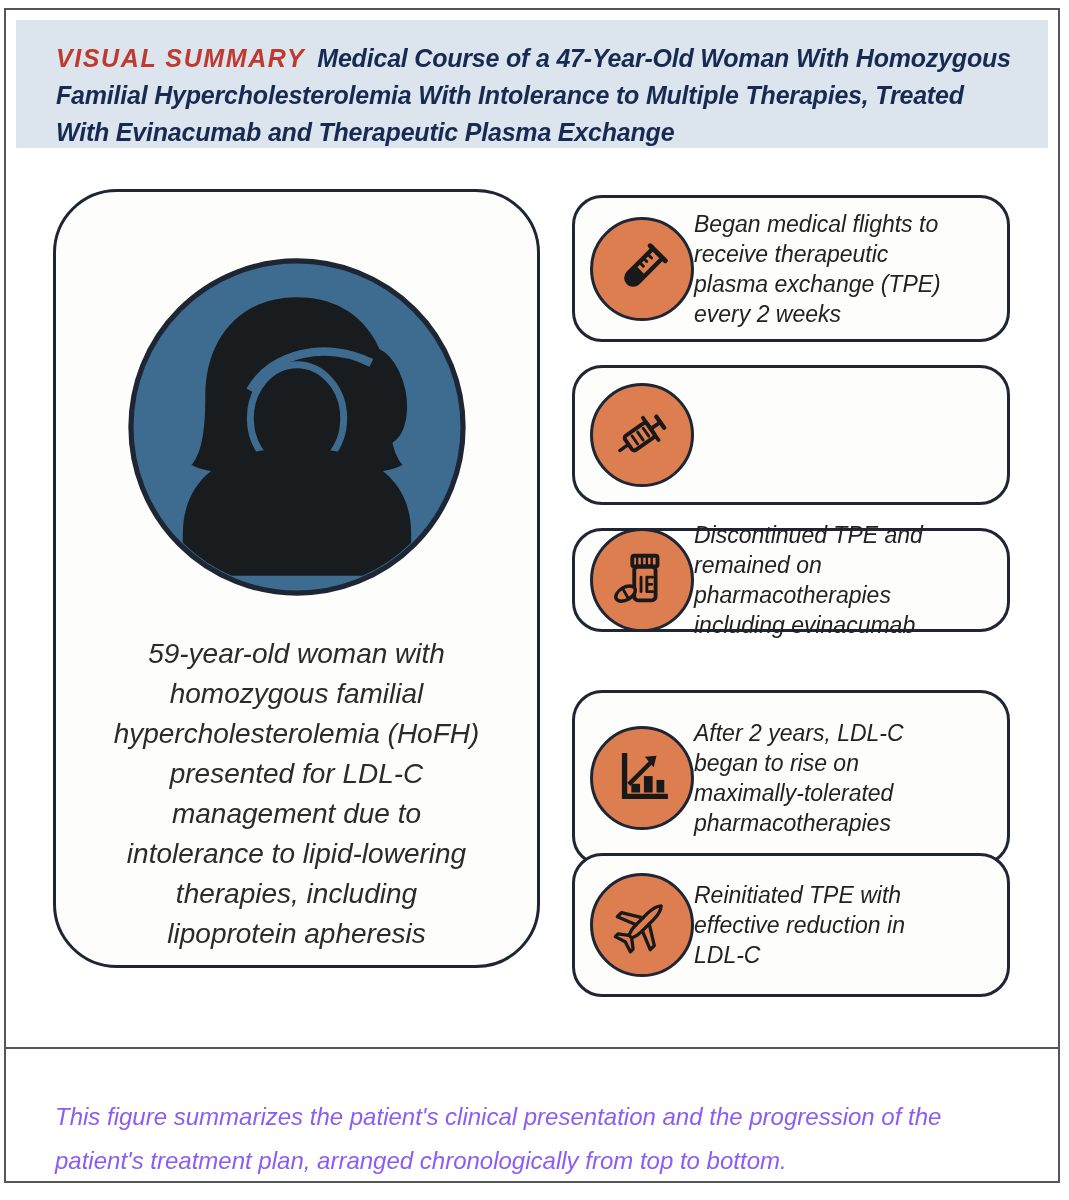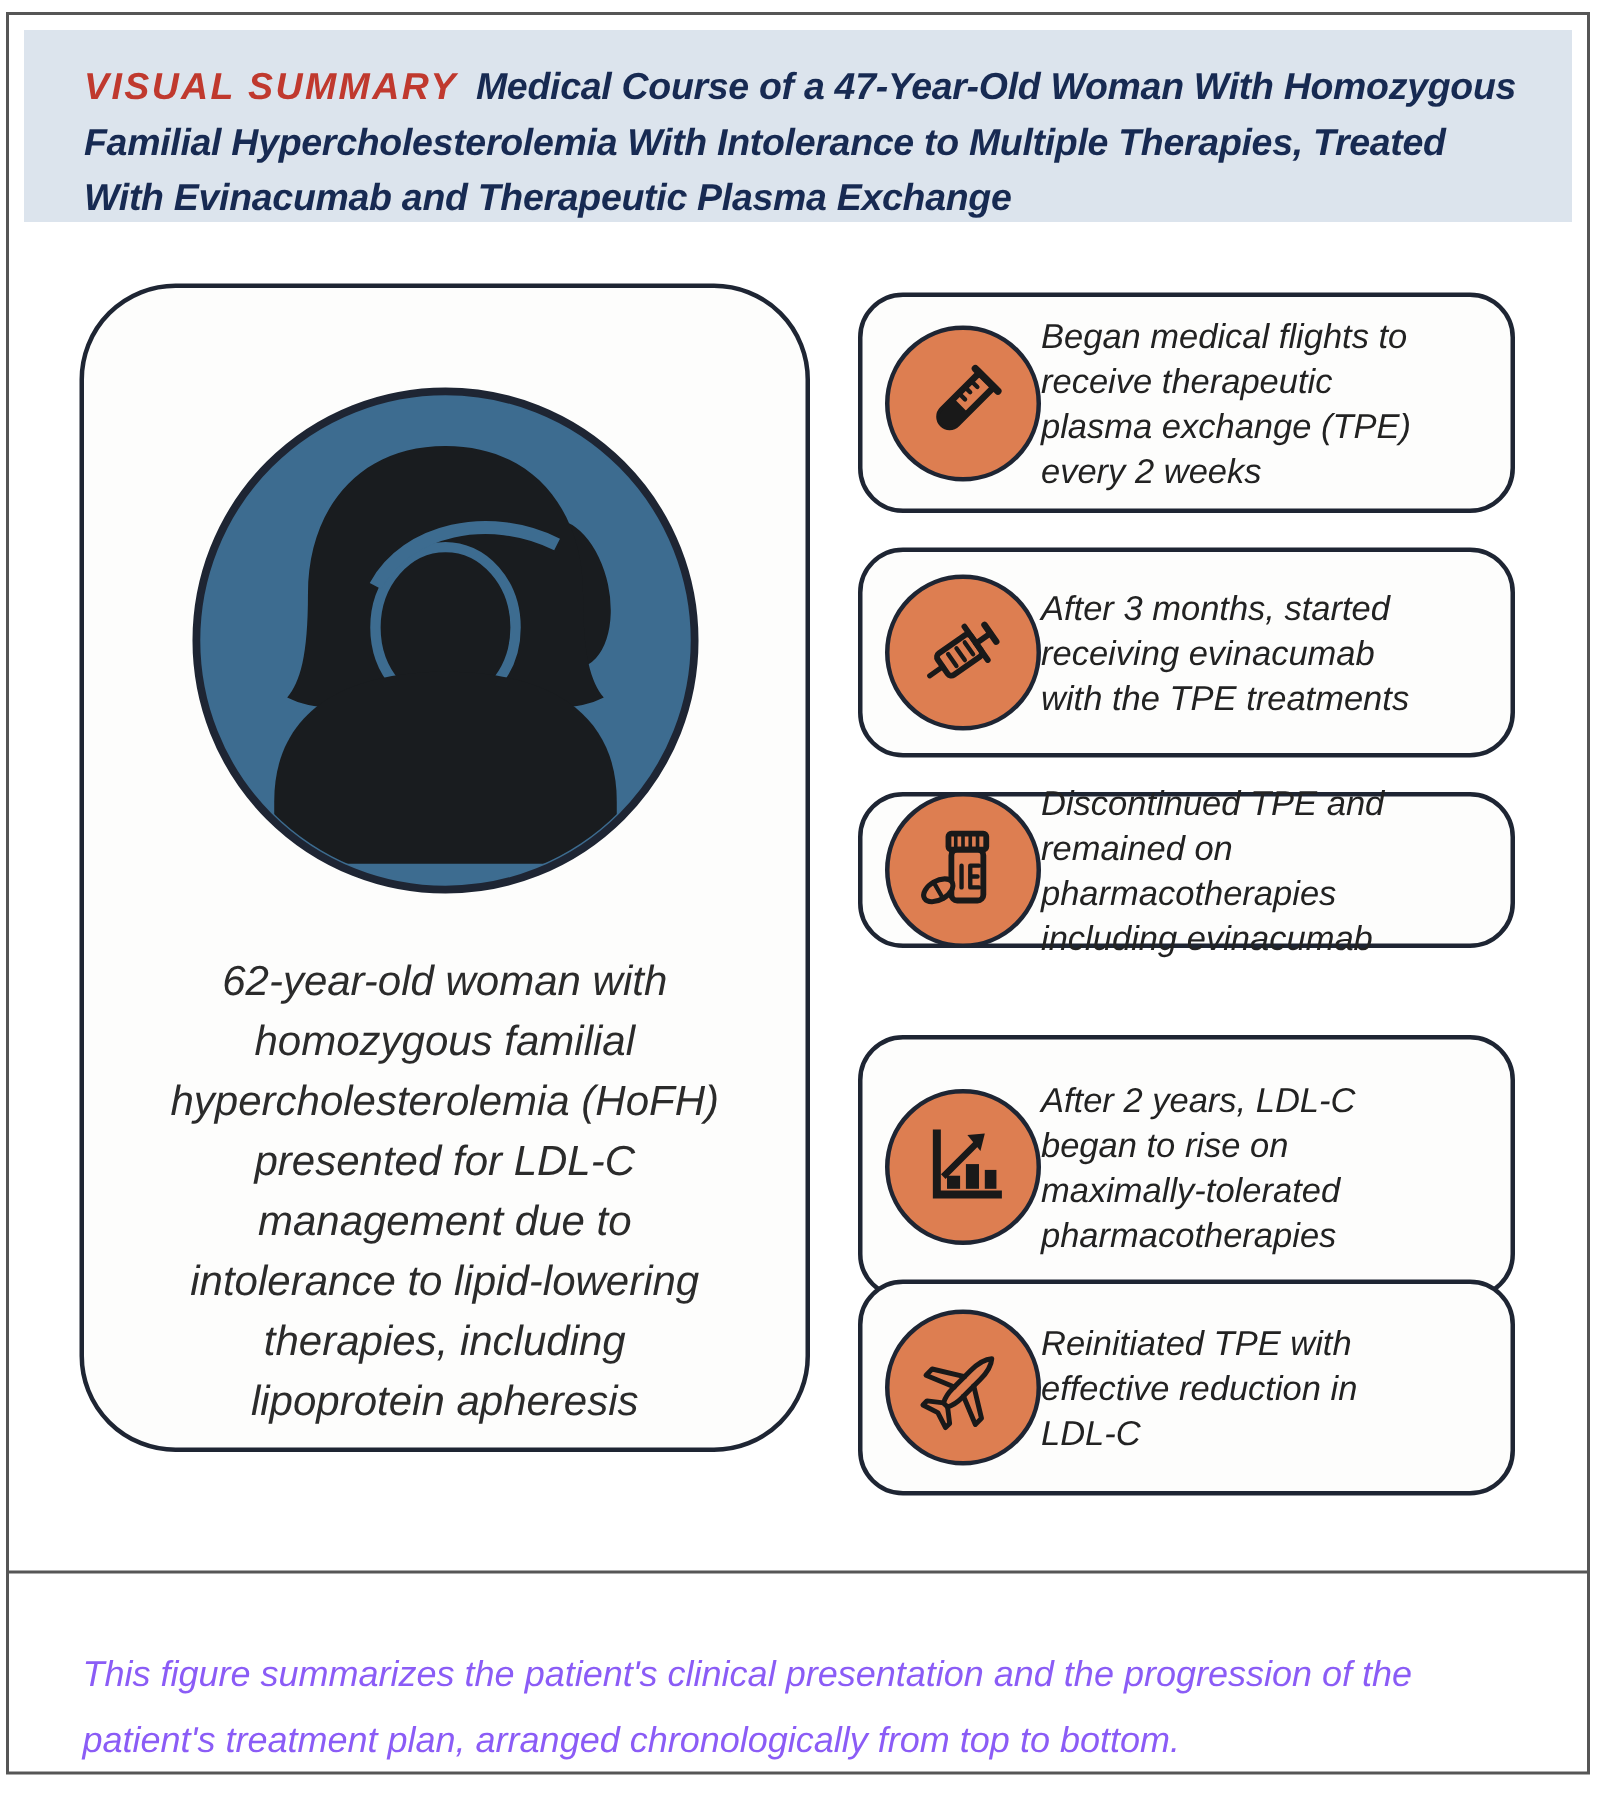--- a/index.html
+++ b/index.html
@@ -45,21 +45,21 @@
           </defs>
         <circle cx="100" cy="100" r="96" fill="#3d6c90" stroke="#1e2533" stroke-width="3"></circle>
         <g fill="#191c1f" clip-path="url(#avclip)">
           <ellipse cx="146" cy="82" rx="17" ry="29" transform="rotate(-12 146 82)"></ellipse>
           <path d="M100 25 C 66 25 47 50 47 82 C 47 106 44 116 39 122 C 53 129 72 126 80 116 L 80 94 C 80 79 87 68 100 68 C 113 68 120 79 120 94 L 120 116 C 128 126 147 129 161 122 C 156 116 153 106 153 82 C 153 50 134 25 100 25 Z"></path>
           <ellipse cx="100" cy="95" rx="27" ry="31" stroke="#3d6c90" stroke-width="4"></ellipse>
           <path d="M100 112 C 140 112 166 128 166 162 L 166 186 L 34 186 L 34 162 C 34 128 60 112 100 112 Z"></path>
         </g>
         <path d="M73 79 C 85 57 117 50 143 63" stroke="#3d6c90" stroke-width="5" fill="none"></path>
       </svg>
-      <div class="patient-text ml">62-year-old woman with
+      <div class="patient-text ml">59-year-old woman with
 homozygous familial
 hypercholesterolemia (HoFH)
 presented for LDL-C
 management due to
 intolerance to lipid-lowering
 therapies, including
 lipoprotein apheresis</div>
     </div>
 
     <div class="tl-box" style="top:185px;height:147px">
@@ -89,23 +89,20 @@
             <rect x="15" y="23" width="28" height="18" rx="3"></rect>
             <line x1="23" y1="27" x2="23" y2="37" stroke-width="3"></line>
             <line x1="30" y1="27" x2="30" y2="37" stroke-width="3"></line>
             <line x1="37" y1="27" x2="37" y2="37" stroke-width="3"></line>
             <line x1="43" y1="18" x2="43" y2="46"></line>
             <line x1="43" y1="32" x2="55" y2="32"></line>
             <line x1="55" y1="25" x2="55" y2="39" stroke-width="4.5"></line>
           </g>
         </svg>
       </div>
-      <div class="tl-text ml">After 3 months, started
-receiving evinacumab
-with the TPE treatments</div>
     </div>
 
     <div class="tl-box" style="top:518px;height:104px">
       <div class="tl-circle">
         <svg width="62" height="62" viewBox="0 0 64 64">
           <g stroke="#191919" fill="none" stroke-width="4" stroke-linejoin="round" stroke-linecap="round">
             <rect x="22" y="7" width="26" height="11" rx="2"></rect>
             <line x1="27" y1="9" x2="27" y2="16" stroke-width="2.5"></line>
             <line x1="32" y1="9" x2="32" y2="16" stroke-width="2.5"></line>
             <line x1="37" y1="9" x2="37" y2="16" stroke-width="2.5"></line>

